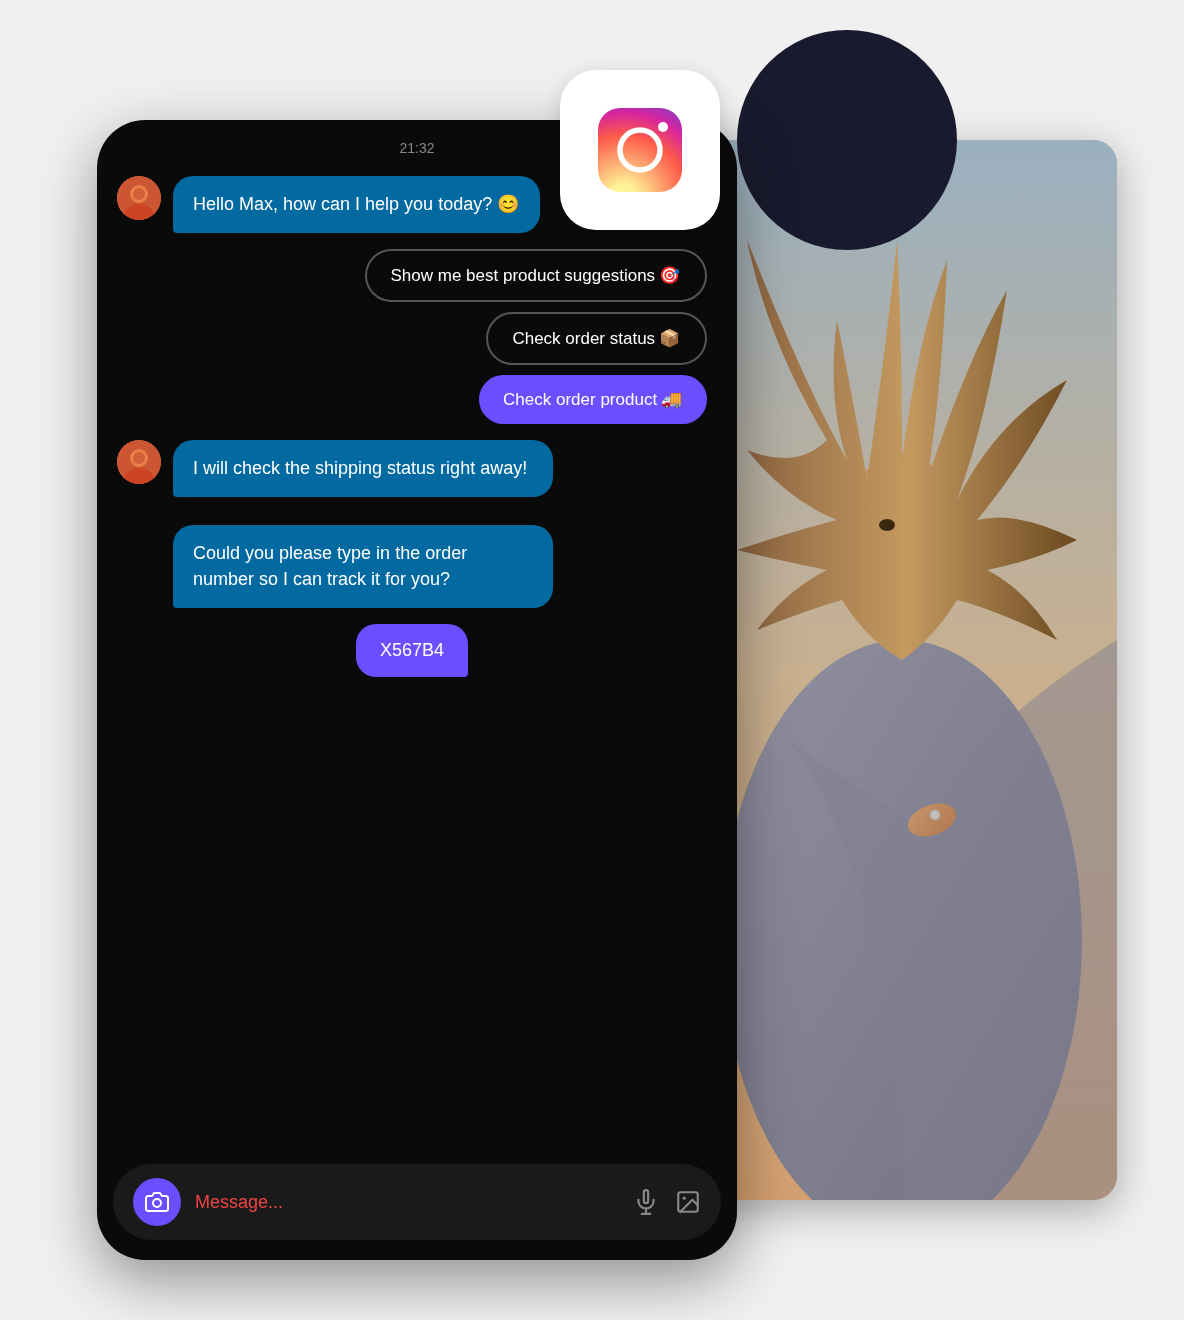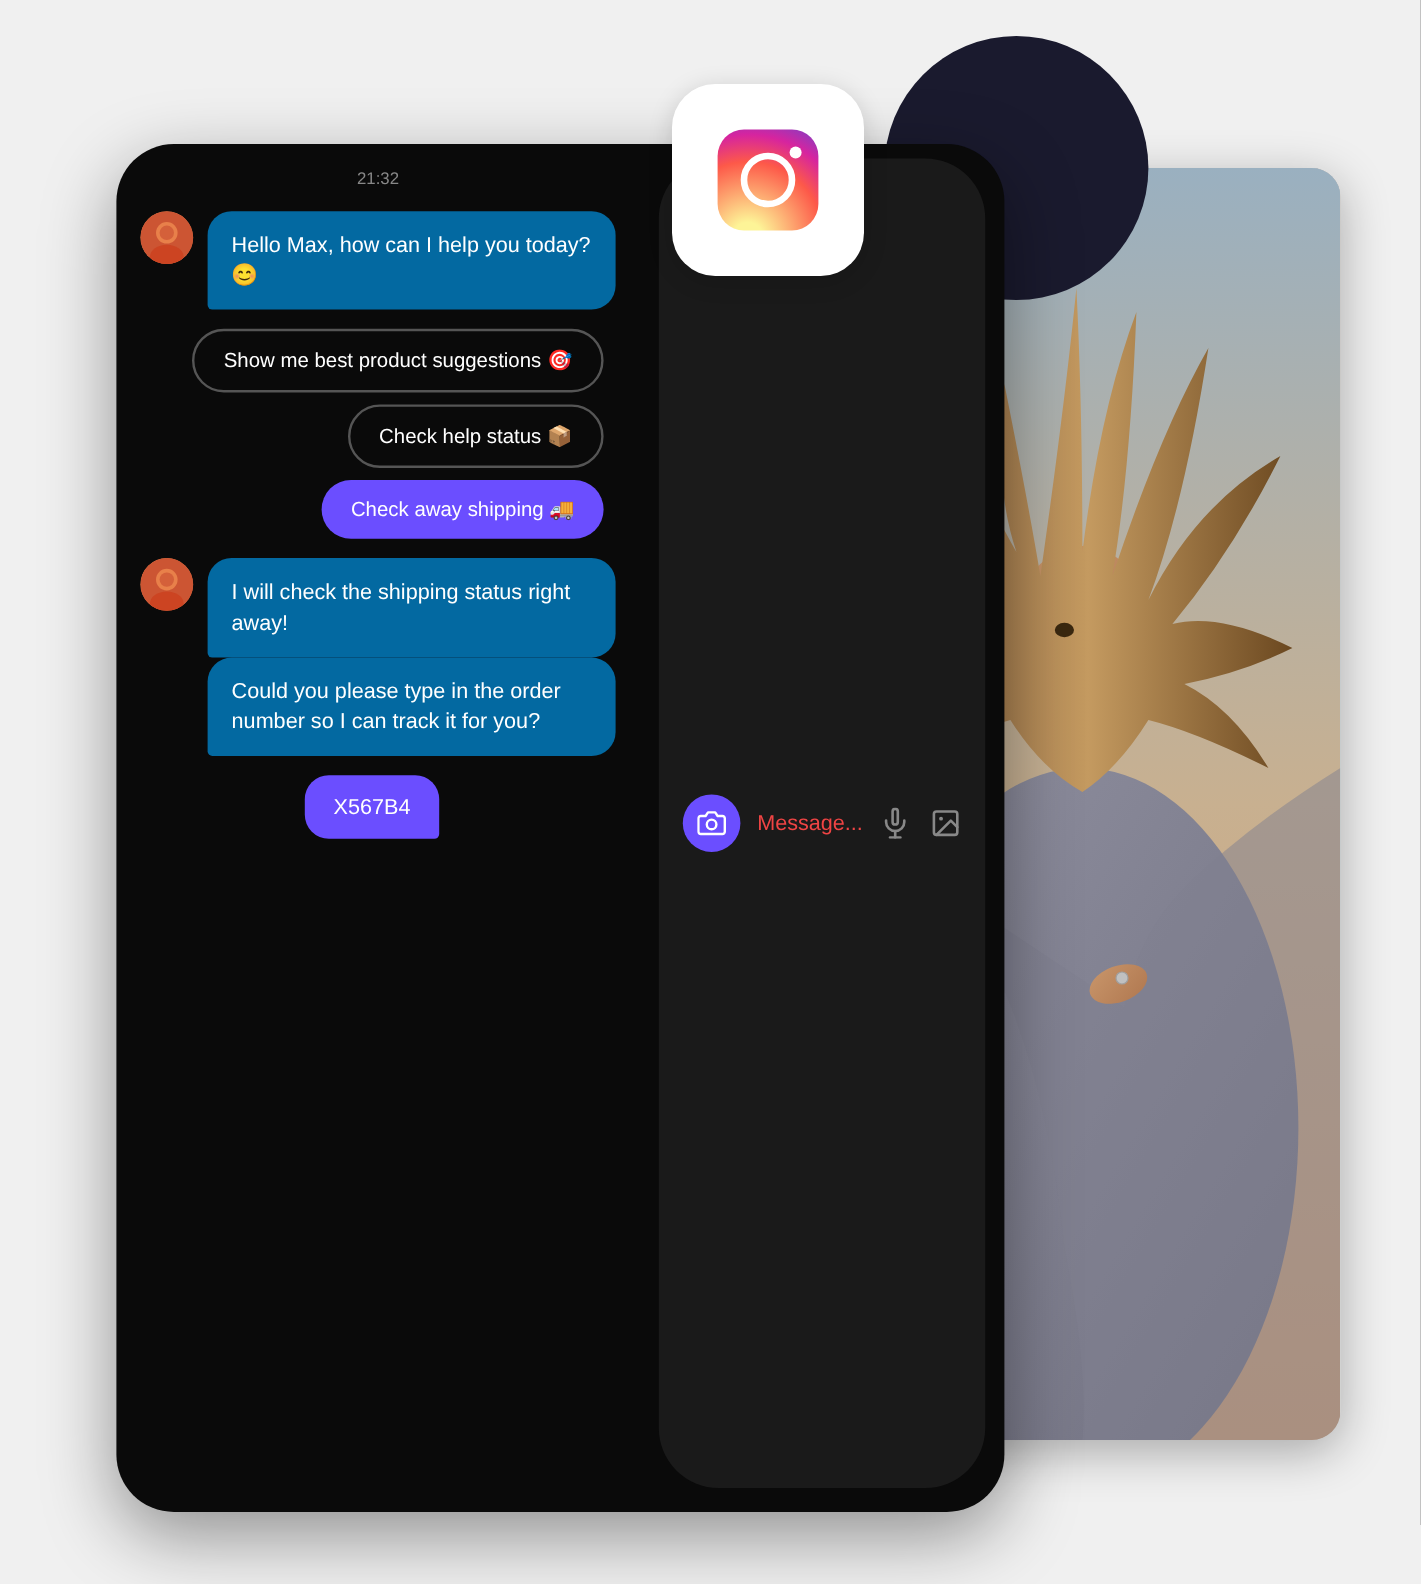--- a/index.html
+++ b/index.html
@@ -44,29 +44,29 @@
     .instagram-icon-wrapper svg {
       width: 100px;
       height: 100px;
     }
 
     
     .phone {
       position: absolute;
       left: 30px;
       top: 60px;
-      width: 740px;
+      width: 640px;
       height: 1140px;
       background: #0a0a0a;
       border-radius: 48px;
       overflow: hidden;
       z-index: 5;
       box-shadow: 0 20px 60px rgba(0,0,0,0.4);
       display: flex;
-      flex-direction: row;
+      flex-direction: column;
     }
 
     
     .photo-card {
       position: absolute;
       right: 0;
       top: 80px;
       width: 430px;
       height: 1060px;
       border-radius: 24px;
@@ -323,39 +323,39 @@
         </div>
       </div>
 
       <div class="quick-replies">
 
         <button class="quick-reply-btn quick-reply-outline">
           <span>Show me best product suggestions 🎯</span>
         </button>
 
         <button class="quick-reply-btn quick-reply-outline">
-          <span>Check help status 📦</span>
+          <span>Check order status 📦</span>
         </button>
 
         <button class="quick-reply-btn quick-reply-filled">
-          <span>Check away shipping 🚚</span>
+          <span>Check order product 🚚</span>
         </button>
 
       </div>
 
       <div class="bot-row">
         <div class="avatar">
           <svg viewBox="0 0 44 44" xmlns="http://www.w3.org/2000/svg" width="44" height="44">
             <circle cx="22" cy="22" r="22" fill="#cc5533"></circle>
             <circle cx="22" cy="18" r="9" fill="#e8804a"></circle>
             <ellipse cx="22" cy="38" rx="14" ry="10" fill="#cc4422"></ellipse>
             <circle cx="22" cy="18" r="6" fill="#d4603a"></circle>
           </svg>
         </div>
-        <div style="display:flex; flex-direction:column; gap:0;">
+        <div style="display:flex; flex-direction:column; gap:28px;">
           <div class="bot-bubble">
             <span>I will check the shipping status right away!</span>
           </div>
           <div class="bot-bubble">
             <span>Could you please type in the order number so I can track it for you?</span>
           </div>
         </div>
       </div>
 
       <div class="user-row">

